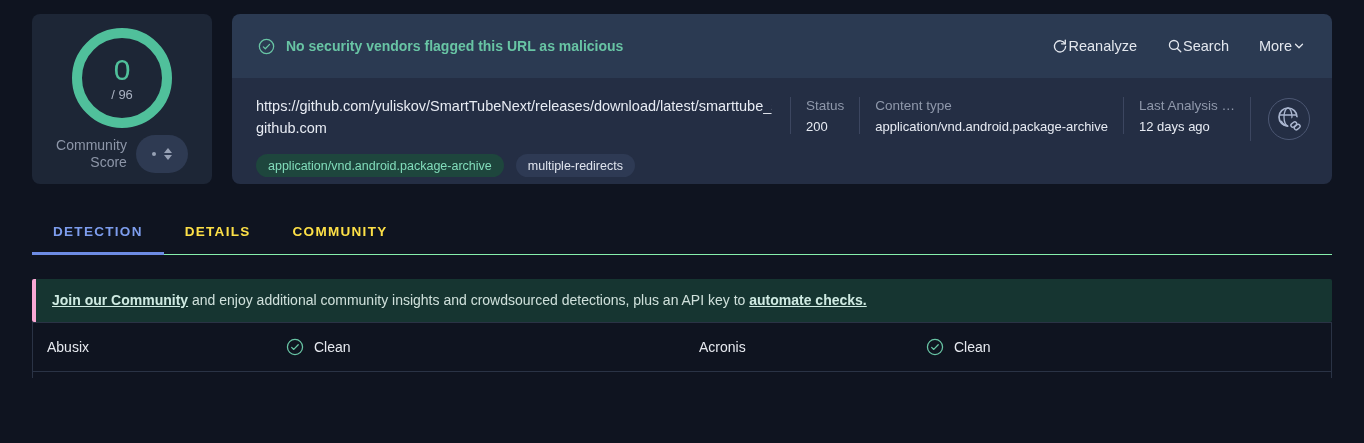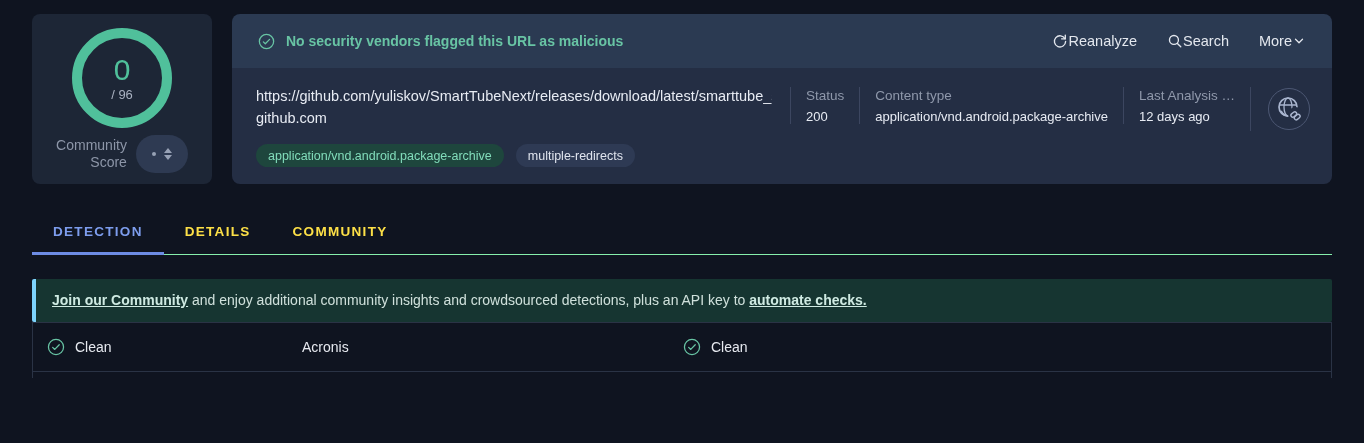--- a/index.html
+++ b/index.html
@@ -32,21 +32,21 @@
     display:flex; align-items:center; justify-content:center; gap:8px; cursor:pointer;
   }
   .vote-dot { width:4px; height:4px; border-radius:50%; background:#97a1b5; }
   .vote-arrows { display:flex; flex-direction:column; gap:2px; }
   .vote-arrows .tri { width:0; height:0; border-left:4px solid transparent; border-right:4px solid transparent; }
   .tri.up { border-bottom:5px solid #97a1b5; }
   .tri.down { border-top:5px solid #97a1b5; }
 
   .main-card { flex:1; border-radius:8px; overflow:hidden; display:flex; flex-direction:column; }
   .verdict-banner {
-    height:54px; background:#2b3a52; display:flex; align-items:center;
+    height:64px; background:#2b3a52; display:flex; align-items:center;
     padding:0 26px; gap:11px; flex-shrink:0;
   }
   .verdict-banner .msg { color:#68c4a4; font-size:14px; font-weight:700; }
   .icon-teal { color:#68c4a4; }
   .banner-actions { margin-left:auto; display:flex; align-items:center; gap:30px; }
   .action-btn {
     background:none; border:none; color:#e3e7ee; font-size:14.5px;
     font-family:inherit; display:flex; align-items:center; cursor:pointer;
   }
   .card-body { background:#242e44; flex:1; padding:19px 24px 0; }
@@ -72,21 +72,21 @@
   .tab-bar { margin-top:29px; border-bottom:1px solid #86efac; display:flex; }
   .tab {
     background:none; border:none; font-family:inherit; cursor:pointer;
     padding:11px 21px 13px; font-size:13.5px; font-weight:700; letter-spacing:1.3px;
     color:#fde047; border-bottom:3px solid transparent; margin-bottom:-1px;
   }
   .tab.active { color:#7d9ded; border-bottom-color:#6d8ce4; }
 
   
   .community-banner {
-    margin-top:24px; background:#163531; border-left:4px solid #7dd3fc;
+    margin-top:24px; background:#163531; border-left:4px solid #f9a8d4;
     padding:13px 16px 14px; font-size:14px; color:#cfe0db; border-radius:2px;
   }
   .community-banner a { color:#cfeae2; font-weight:700; text-decoration:underline; cursor:pointer; }
 
   
   .section-header {
     margin-top:27px; border-top:1px solid #262f42;
     display:flex; align-items:center; justify-content:space-between;
     padding:10px 14px 11px;
   }
@@ -223,20 +223,21 @@
     <button class="tab">COMMUNITY</button>
   </div>
 
   <div class="community-banner">
     <a>Join our Community</a><span> and enjoy additional community insights and crowdsourced detections, plus an API key to </span><a>automate checks.</a>
   </div>
 
 
   <div class="vendor-table">
     <div class="vendor-row">
+      <div class="vendor-name">Abusix</div>
       <div class="vendor-result">
         <span class="icon-teal">
           <svg width="18" height="18" viewBox="0 0 20 20">
             <circle cx="10" cy="10" r="8.4" fill="none" stroke="currentColor" stroke-width="1.4"></circle>
             <path d="M6.3 10.4l2.3 2.3 5-5.2" fill="none" stroke="currentColor" stroke-width="1.4" stroke-linecap="round" stroke-linejoin="round"></path>
           </svg>
         </span>
         <span>Clean</span>
       </div>
       <div class="vendor-name second">Acronis</div>

